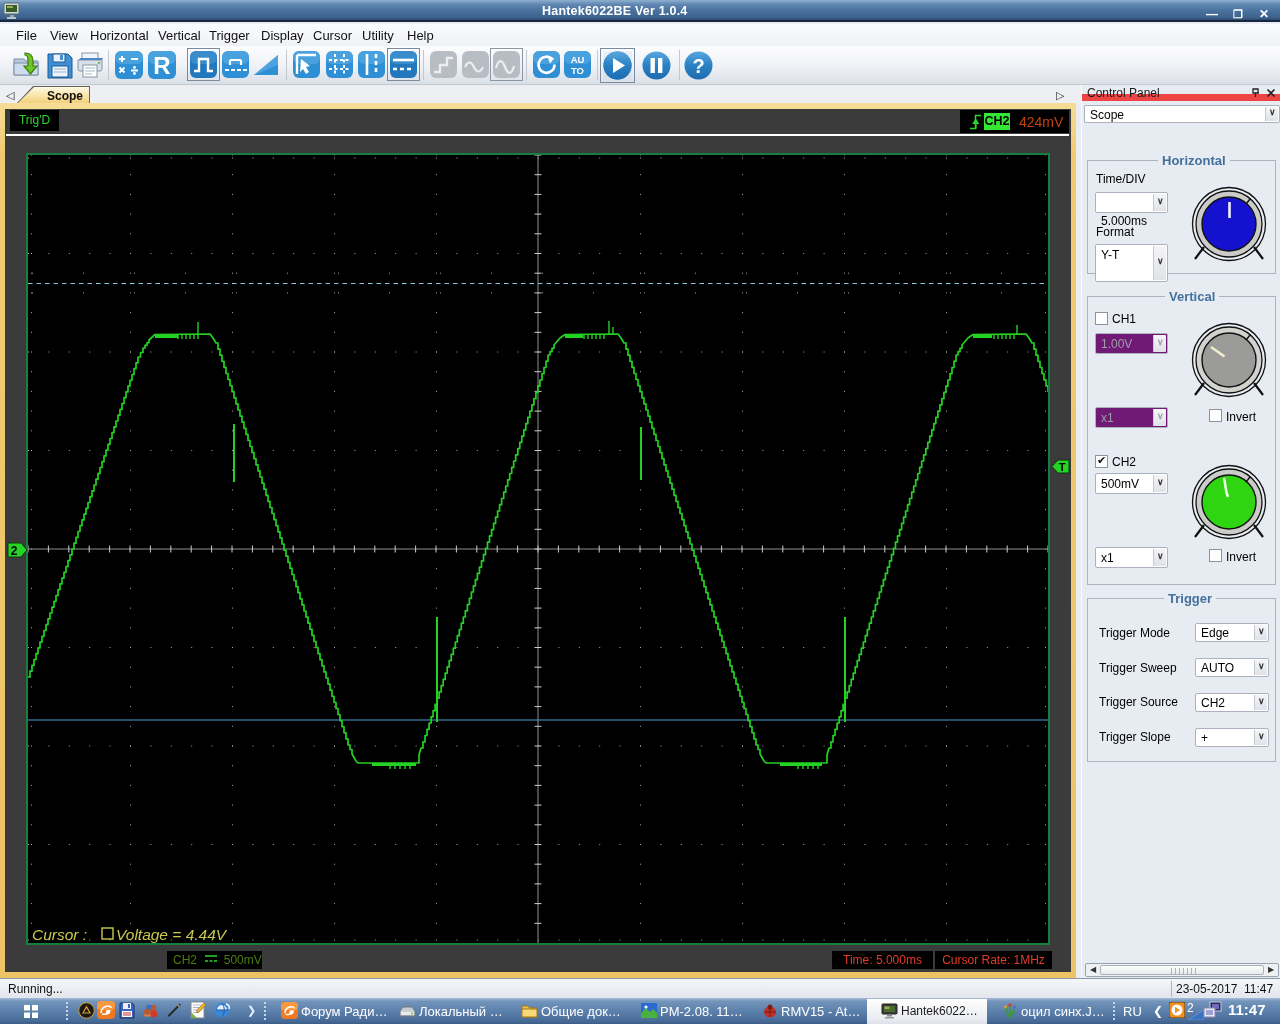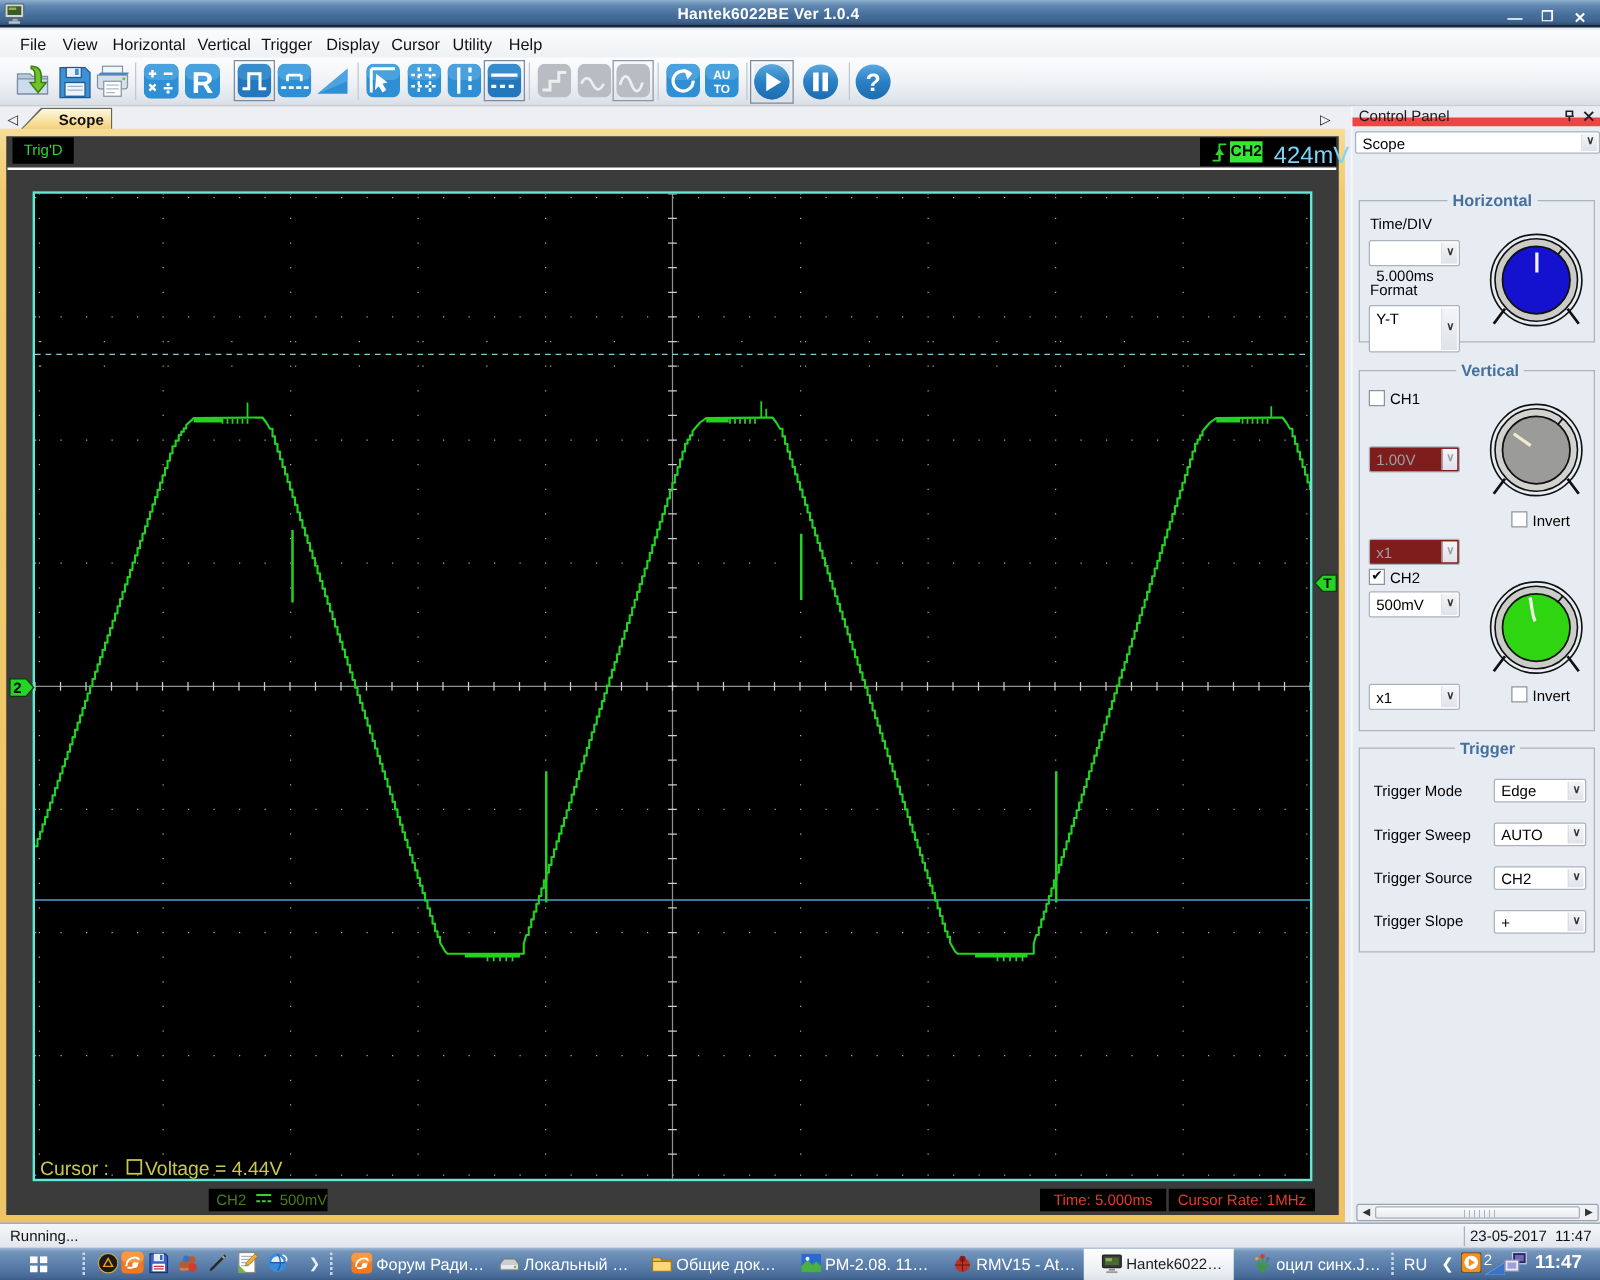--- a/index.html
+++ b/index.html
@@ -41,21 +41,21 @@
   
   #scopepage { left:0; top:103px; width:1076px; height:875px;
     background:linear-gradient(180deg,#f6dc96 0%,#f1ca70 6%,#eec365 100%); }
   #scopewidget { left:5px; top:6px; width:1066px; height:863px; background:#3b3b3b; }
   .blackbox { position:absolute; background:#000; }
   #trigd { left:5px; top:1px; width:49px; height:21px; color:#2ed52e; font-size:12px;
     text-align:center; line-height:21px; }
   #trighdr { left:955px; top:1px; width:109px; height:23px; }
   #hdrline { left:1px; top:25px; width:1063px; height:2px; background:#fff; }
   #plot { left:21px; top:44px; width:1024px; height:792px; background:#000;
-    border:2px solid #5eead4; }
+    border:2px solid #15803d;font-style:italic; }
   #ch2lbl { left:162px; top:842px; width:95px; height:18px; color:#4d7c0f; font-size:12px;
     line-height:18px; }
   #timelbl { left:827px; top:842px; width:101px; height:18px; color:#e03c28; font-size:12px;
     line-height:18px; text-align:center; }
   #ratelbl { left:930px; top:842px; width:117px; height:18px; color:#e03c28; font-size:12px;
     line-height:18px; text-align:center; }
 
   
   #cpanel { left:1081px; top:85px; width:199px; height:893px; background:#e7ebf2;
     border-left:1px solid #fafbfc; }
@@ -63,21 +63,21 @@
   #cphdr .t { position:absolute; left:5px; top:1px; font-size:12px; color:#1a1a1a; }
   #cpcombo { left:2px; top:20px; width:196px; height:18px; }
   .combo { position:absolute; background:#fff; border:1px solid #abb2bd; border-radius:2px; }
   .combo .v { position:absolute; left:5px; top:2px; font-size:12px; color:#000; }
   .combo .b { position:absolute; right:1px; top:1px; bottom:1px; width:13px;
     background:linear-gradient(180deg,#f4f5f7,#dfe2e8); border-left:1px solid #c5cad2;
     border-radius:0 1px 1px 0; }
   .combo .b:after { content:"\2228"; position:absolute; left:3px; top:50%;
     margin-top:-7px; font-size:9px; font-weight:bold; color:#333; }
   .combo.dis .v { color:#9aa0a8; }
-  .combo.dis { background:#7f1d1d;margin-top:24px; }
+  .combo.dis { background:#701a75; }
   .combo.dis .b:after { color:#9aa0a8; }
   .group { position:absolute; border:1px solid #aab4c0; }
   .gtitle { position:absolute; top:-8px; background:#e7ebf2; padding:0 4px;
     font-size:13px; font-weight:bold; color:#44709e; }
   .lbl { position:absolute; font-size:12px; color:#000; }
   .cb { position:absolute; width:13px; height:13px; background:#fff; border:1px solid #8a939e; }
   .cb.on:after { content:"\2714"; position:absolute; left:1px; top:-2px; font-size:11px; color:#111; }
 
   
   #statusbar { left:0; top:978px; width:1280px; height:20px;
@@ -280,21 +280,21 @@
 <div class="abs" id="scopepage">
   <div class="abs" id="scopewidget">
     <div class="blackbox" id="trigd">Trig'D</div>
     <div class="blackbox" id="trighdr">
       <svg class="abs" style="left:7px;top:2px" width="18" height="19" viewBox="0 0 18 19">
         <path d="M3 16.5h5.5V3.5H14" stroke="#2ed52e" stroke-width="1.5" fill="none"></path>
         <path d="M8.75 6.5l-3.6 5.5h7.2z" fill="#2ed52e"></path>
         <path d="M8.75 12v4.5" stroke="#2ed52e" stroke-width="1.5"></path>
       </svg>
       <div class="abs" style="left:24px;top:3px;width:26px;height:17px;background:#35e635;color:#000;font-size:12.5px;font-weight:bold;text-align:center;line-height:17px">CH2</div>
-      <div class="abs" style="left:59px;top:4px;font-size:19px;color:#7dd3fc">424mV</div>
+      <div class="abs" style="left:59px;top:4px;font-size:14px;color:#c2410c">424mV</div>
     </div>
     <div class="abs" id="hdrline"></div>
     <div class="abs" id="plot">
       <svg width="1020" height="788" viewBox="0 0 1020 788" style="position:absolute;left:0;top:0">
 <path d="M102.0 0.0h1 M102.0 19.7h1 M102.0 39.4h1 M102.0 59.1h1 M102.0 78.8h1 M102.0 98.5h1 M102.0 118.2h1 M102.0 137.9h1 M102.0 157.6h1 M102.0 177.3h1 M102.0 197.0h1 M102.0 216.7h1 M102.0 236.4h1 M102.0 256.1h1 M102.0 275.8h1 M102.0 295.5h1 M102.0 315.2h1 M102.0 334.9h1 M102.0 354.6h1 M102.0 374.3h1 M102.0 394.0h1 M102.0 413.7h1 M102.0 433.4h1 M102.0 453.1h1 M102.0 472.8h1 M102.0 492.5h1 M102.0 512.2h1 M102.0 531.9h1 M102.0 551.6h1 M102.0 571.3h1 M102.0 591.0h1 M102.0 610.7h1 M102.0 630.4h1 M102.0 650.1h1 M102.0 669.8h1 M102.0 689.5h1 M102.0 709.2h1 M102.0 728.9h1 M102.0 748.6h1 M102.0 768.3h1 M204.0 0.0h1 M204.0 19.7h1 M204.0 39.4h1 M204.0 59.1h1 M204.0 78.8h1 M204.0 98.5h1 M204.0 118.2h1 M204.0 137.9h1 M204.0 157.6h1 M204.0 177.3h1 M204.0 197.0h1 M204.0 216.7h1 M204.0 236.4h1 M204.0 256.1h1 M204.0 275.8h1 M204.0 295.5h1 M204.0 315.2h1 M204.0 334.9h1 M204.0 354.6h1 M204.0 374.3h1 M204.0 394.0h1 M204.0 413.7h1 M204.0 433.4h1 M204.0 453.1h1 M204.0 472.8h1 M204.0 492.5h1 M204.0 512.2h1 M204.0 531.9h1 M204.0 551.6h1 M204.0 571.3h1 M204.0 591.0h1 M204.0 610.7h1 M204.0 630.4h1 M204.0 650.1h1 M204.0 669.8h1 M204.0 689.5h1 M204.0 709.2h1 M204.0 728.9h1 M204.0 748.6h1 M204.0 768.3h1 M306.0 0.0h1 M306.0 19.7h1 M306.0 39.4h1 M306.0 59.1h1 M306.0 78.8h1 M306.0 98.5h1 M306.0 118.2h1 M306.0 137.9h1 M306.0 157.6h1 M306.0 177.3h1 M306.0 197.0h1 M306.0 216.7h1 M306.0 236.4h1 M306.0 256.1h1 M306.0 275.8h1 M306.0 295.5h1 M306.0 315.2h1 M306.0 334.9h1 M306.0 354.6h1 M306.0 374.3h1 M306.0 394.0h1 M306.0 413.7h1 M306.0 433.4h1 M306.0 453.1h1 M306.0 472.8h1 M306.0 492.5h1 M306.0 512.2h1 M306.0 531.9h1 M306.0 551.6h1 M306.0 571.3h1 M306.0 591.0h1 M306.0 610.7h1 M306.0 630.4h1 M306.0 650.1h1 M306.0 669.8h1 M306.0 689.5h1 M306.0 709.2h1 M306.0 728.9h1 M306.0 748.6h1 M306.0 768.3h1 M408.0 0.0h1 M408.0 19.7h1 M408.0 39.4h1 M408.0 59.1h1 M408.0 78.8h1 M408.0 98.5h1 M408.0 118.2h1 M408.0 137.9h1 M408.0 157.6h1 M408.0 177.3h1 M408.0 197.0h1 M408.0 216.7h1 M408.0 236.4h1 M408.0 256.1h1 M408.0 275.8h1 M408.0 295.5h1 M408.0 315.2h1 M408.0 334.9h1 M408.0 354.6h1 M408.0 374.3h1 M408.0 394.0h1 M408.0 413.7h1 M408.0 433.4h1 M408.0 453.1h1 M408.0 472.8h1 M408.0 492.5h1 M408.0 512.2h1 M408.0 531.9h1 M408.0 551.6h1 M408.0 571.3h1 M408.0 591.0h1 M408.0 610.7h1 M408.0 630.4h1 M408.0 650.1h1 M408.0 669.8h1 M408.0 689.5h1 M408.0 709.2h1 M408.0 728.9h1 M408.0 748.6h1 M408.0 768.3h1 M612.0 0.0h1 M612.0 19.7h1 M612.0 39.4h1 M612.0 59.1h1 M612.0 78.8h1 M612.0 98.5h1 M612.0 118.2h1 M612.0 137.9h1 M612.0 157.6h1 M612.0 177.3h1 M612.0 197.0h1 M612.0 216.7h1 M612.0 236.4h1 M612.0 256.1h1 M612.0 275.8h1 M612.0 295.5h1 M612.0 315.2h1 M612.0 334.9h1 M612.0 354.6h1 M612.0 374.3h1 M612.0 394.0h1 M612.0 413.7h1 M612.0 433.4h1 M612.0 453.1h1 M612.0 472.8h1 M612.0 492.5h1 M612.0 512.2h1 M612.0 531.9h1 M612.0 551.6h1 M612.0 571.3h1 M612.0 591.0h1 M612.0 610.7h1 M612.0 630.4h1 M612.0 650.1h1 M612.0 669.8h1 M612.0 689.5h1 M612.0 709.2h1 M612.0 728.9h1 M612.0 748.6h1 M612.0 768.3h1 M714.0 0.0h1 M714.0 19.7h1 M714.0 39.4h1 M714.0 59.1h1 M714.0 78.8h1 M714.0 98.5h1 M714.0 118.2h1 M714.0 137.9h1 M714.0 157.6h1 M714.0 177.3h1 M714.0 197.0h1 M714.0 216.7h1 M714.0 236.4h1 M714.0 256.1h1 M714.0 275.8h1 M714.0 295.5h1 M714.0 315.2h1 M714.0 334.9h1 M714.0 354.6h1 M714.0 374.3h1 M714.0 394.0h1 M714.0 413.7h1 M714.0 433.4h1 M714.0 453.1h1 M714.0 472.8h1 M714.0 492.5h1 M714.0 512.2h1 M714.0 531.9h1 M714.0 551.6h1 M714.0 571.3h1 M714.0 591.0h1 M714.0 610.7h1 M714.0 630.4h1 M714.0 650.1h1 M714.0 669.8h1 M714.0 689.5h1 M714.0 709.2h1 M714.0 728.9h1 M714.0 748.6h1 M714.0 768.3h1 M816.0 0.0h1 M816.0 19.7h1 M816.0 39.4h1 M816.0 59.1h1 M816.0 78.8h1 M816.0 98.5h1 M816.0 118.2h1 M816.0 137.9h1 M816.0 157.6h1 M816.0 177.3h1 M816.0 197.0h1 M816.0 216.7h1 M816.0 236.4h1 M816.0 256.1h1 M816.0 275.8h1 M816.0 295.5h1 M816.0 315.2h1 M816.0 334.9h1 M816.0 354.6h1 M816.0 374.3h1 M816.0 394.0h1 M816.0 413.7h1 M816.0 433.4h1 M816.0 453.1h1 M816.0 472.8h1 M816.0 492.5h1 M816.0 512.2h1 M816.0 531.9h1 M816.0 551.6h1 M816.0 571.3h1 M816.0 591.0h1 M816.0 610.7h1 M816.0 630.4h1 M816.0 650.1h1 M816.0 669.8h1 M816.0 689.5h1 M816.0 709.2h1 M816.0 728.9h1 M816.0 748.6h1 M816.0 768.3h1 M918.0 0.0h1 M918.0 19.7h1 M918.0 39.4h1 M918.0 59.1h1 M918.0 78.8h1 M918.0 98.5h1 M918.0 118.2h1 M918.0 137.9h1 M918.0 157.6h1 M918.0 177.3h1 M918.0 197.0h1 M918.0 216.7h1 M918.0 236.4h1 M918.0 256.1h1 M918.0 275.8h1 M918.0 295.5h1 M918.0 315.2h1 M918.0 334.9h1 M918.0 354.6h1 M918.0 374.3h1 M918.0 394.0h1 M918.0 413.7h1 M918.0 433.4h1 M918.0 453.1h1 M918.0 472.8h1 M918.0 492.5h1 M918.0 512.2h1 M918.0 531.9h1 M918.0 551.6h1 M918.0 571.3h1 M918.0 591.0h1 M918.0 610.7h1 M918.0 630.4h1 M918.0 650.1h1 M918.0 669.8h1 M918.0 689.5h1 M918.0 709.2h1 M918.0 728.9h1 M918.0 748.6h1 M918.0 768.3h1 M0.0 98.5h1 M20.4 98.5h1 M40.8 98.5h1 M61.2 98.5h1 M81.6 98.5h1 M102.0 98.5h1 M122.4 98.5h1 M142.8 98.5h1 M163.2 98.5h1 M183.6 98.5h1 M204.0 98.5h1 M224.4 98.5h1 M244.8 98.5h1 M265.2 98.5h1 M285.6 98.5h1 M306.0 98.5h1 M326.4 98.5h1 M346.8 98.5h1 M367.2 98.5h1 M387.6 98.5h1 M408.0 98.5h1 M428.4 98.5h1 M448.8 98.5h1 M469.2 98.5h1 M489.6 98.5h1 M510.0 98.5h1 M530.4 98.5h1 M550.8 98.5h1 M571.2 98.5h1 M591.6 98.5h1 M612.0 98.5h1 M632.4 98.5h1 M652.8 98.5h1 M673.2 98.5h1 M693.6 98.5h1 M714.0 98.5h1 M734.4 98.5h1 M754.8 98.5h1 M775.2 98.5h1 M795.6 98.5h1 M816.0 98.5h1 M836.4 98.5h1 M856.8 98.5h1 M877.2 98.5h1 M897.6 98.5h1 M918.0 98.5h1 M938.4 98.5h1 M958.8 98.5h1 M979.2 98.5h1 M999.6 98.5h1 M1020.0 98.5h1 M0.0 197.0h1 M20.4 197.0h1 M40.8 197.0h1 M61.2 197.0h1 M81.6 197.0h1 M102.0 197.0h1 M122.4 197.0h1 M142.8 197.0h1 M163.2 197.0h1 M183.6 197.0h1 M204.0 197.0h1 M224.4 197.0h1 M244.8 197.0h1 M265.2 197.0h1 M285.6 197.0h1 M306.0 197.0h1 M326.4 197.0h1 M346.8 197.0h1 M367.2 197.0h1 M387.6 197.0h1 M408.0 197.0h1 M428.4 197.0h1 M448.8 197.0h1 M469.2 197.0h1 M489.6 197.0h1 M510.0 197.0h1 M530.4 197.0h1 M550.8 197.0h1 M571.2 197.0h1 M591.6 197.0h1 M612.0 197.0h1 M632.4 197.0h1 M652.8 197.0h1 M673.2 197.0h1 M693.6 197.0h1 M714.0 197.0h1 M734.4 197.0h1 M754.8 197.0h1 M775.2 197.0h1 M795.6 197.0h1 M816.0 197.0h1 M836.4 197.0h1 M856.8 197.0h1 M877.2 197.0h1 M897.6 197.0h1 M918.0 197.0h1 M938.4 197.0h1 M958.8 197.0h1 M979.2 197.0h1 M999.6 197.0h1 M1020.0 197.0h1 M0.0 295.5h1 M20.4 295.5h1 M40.8 295.5h1 M61.2 295.5h1 M81.6 295.5h1 M102.0 295.5h1 M122.4 295.5h1 M142.8 295.5h1 M163.2 295.5h1 M183.6 295.5h1 M204.0 295.5h1 M224.4 295.5h1 M244.8 295.5h1 M265.2 295.5h1 M285.6 295.5h1 M306.0 295.5h1 M326.4 295.5h1 M346.8 295.5h1 M367.2 295.5h1 M387.6 295.5h1 M408.0 295.5h1 M428.4 295.5h1 M448.8 295.5h1 M469.2 295.5h1 M489.6 295.5h1 M510.0 295.5h1 M530.4 295.5h1 M550.8 295.5h1 M571.2 295.5h1 M591.6 295.5h1 M612.0 295.5h1 M632.4 295.5h1 M652.8 295.5h1 M673.2 295.5h1 M693.6 295.5h1 M714.0 295.5h1 M734.4 295.5h1 M754.8 295.5h1 M775.2 295.5h1 M795.6 295.5h1 M816.0 295.5h1 M836.4 295.5h1 M856.8 295.5h1 M877.2 295.5h1 M897.6 295.5h1 M918.0 295.5h1 M938.4 295.5h1 M958.8 295.5h1 M979.2 295.5h1 M999.6 295.5h1 M1020.0 295.5h1 M0.0 492.5h1 M20.4 492.5h1 M40.8 492.5h1 M61.2 492.5h1 M81.6 492.5h1 M102.0 492.5h1 M122.4 492.5h1 M142.8 492.5h1 M163.2 492.5h1 M183.6 492.5h1 M204.0 492.5h1 M224.4 492.5h1 M244.8 492.5h1 M265.2 492.5h1 M285.6 492.5h1 M306.0 492.5h1 M326.4 492.5h1 M346.8 492.5h1 M367.2 492.5h1 M387.6 492.5h1 M408.0 492.5h1 M428.4 492.5h1 M448.8 492.5h1 M469.2 492.5h1 M489.6 492.5h1 M510.0 492.5h1 M530.4 492.5h1 M550.8 492.5h1 M571.2 492.5h1 M591.6 492.5h1 M612.0 492.5h1 M632.4 492.5h1 M652.8 492.5h1 M673.2 492.5h1 M693.6 492.5h1 M714.0 492.5h1 M734.4 492.5h1 M754.8 492.5h1 M775.2 492.5h1 M795.6 492.5h1 M816.0 492.5h1 M836.4 492.5h1 M856.8 492.5h1 M877.2 492.5h1 M897.6 492.5h1 M918.0 492.5h1 M938.4 492.5h1 M958.8 492.5h1 M979.2 492.5h1 M999.6 492.5h1 M1020.0 492.5h1 M0.0 591.0h1 M20.4 591.0h1 M40.8 591.0h1 M61.2 591.0h1 M81.6 591.0h1 M102.0 591.0h1 M122.4 591.0h1 M142.8 591.0h1 M163.2 591.0h1 M183.6 591.0h1 M204.0 591.0h1 M224.4 591.0h1 M244.8 591.0h1 M265.2 591.0h1 M285.6 591.0h1 M306.0 591.0h1 M326.4 591.0h1 M346.8 591.0h1 M367.2 591.0h1 M387.6 591.0h1 M408.0 591.0h1 M428.4 591.0h1 M448.8 591.0h1 M469.2 591.0h1 M489.6 591.0h1 M510.0 591.0h1 M530.4 591.0h1 M550.8 591.0h1 M571.2 591.0h1 M591.6 591.0h1 M612.0 591.0h1 M632.4 591.0h1 M652.8 591.0h1 M673.2 591.0h1 M693.6 591.0h1 M714.0 591.0h1 M734.4 591.0h1 M754.8 591.0h1 M775.2 591.0h1 M795.6 591.0h1 M816.0 591.0h1 M836.4 591.0h1 M856.8 591.0h1 M877.2 591.0h1 M897.6 591.0h1 M918.0 591.0h1 M938.4 591.0h1 M958.8 591.0h1 M979.2 591.0h1 M999.6 591.0h1 M1020.0 591.0h1 M0.0 689.5h1 M20.4 689.5h1 M40.8 689.5h1 M61.2 689.5h1 M81.6 689.5h1 M102.0 689.5h1 M122.4 689.5h1 M142.8 689.5h1 M163.2 689.5h1 M183.6 689.5h1 M204.0 689.5h1 M224.4 689.5h1 M244.8 689.5h1 M265.2 689.5h1 M285.6 689.5h1 M306.0 689.5h1 M326.4 689.5h1 M346.8 689.5h1 M367.2 689.5h1 M387.6 689.5h1 M408.0 689.5h1 M428.4 689.5h1 M448.8 689.5h1 M469.2 689.5h1 M489.6 689.5h1 M510.0 689.5h1 M530.4 689.5h1 M550.8 689.5h1 M571.2 689.5h1 M591.6 689.5h1 M612.0 689.5h1 M632.4 689.5h1 M652.8 689.5h1 M673.2 689.5h1 M693.6 689.5h1 M714.0 689.5h1 M734.4 689.5h1 M754.8 689.5h1 M775.2 689.5h1 M795.6 689.5h1 M816.0 689.5h1 M836.4 689.5h1 M856.8 689.5h1 M877.2 689.5h1 M897.6 689.5h1 M918.0 689.5h1 M938.4 689.5h1 M958.8 689.5h1 M979.2 689.5h1 M999.6 689.5h1 M1020.0 689.5h1 M0.0 3.0h1 M0.0 785.0h1 M20.4 3.0h1 M20.4 785.0h1 M40.8 3.0h1 M40.8 785.0h1 M61.2 3.0h1 M61.2 785.0h1 M81.6 3.0h1 M81.6 785.0h1 M102.0 3.0h1 M102.0 785.0h1 M122.4 3.0h1 M122.4 785.0h1 M142.8 3.0h1 M142.8 785.0h1 M163.2 3.0h1 M163.2 785.0h1 M183.6 3.0h1 M183.6 785.0h1 M204.0 3.0h1 M204.0 785.0h1 M224.4 3.0h1 M224.4 785.0h1 M244.8 3.0h1 M244.8 785.0h1 M265.2 3.0h1 M265.2 785.0h1 M285.6 3.0h1 M285.6 785.0h1 M306.0 3.0h1 M306.0 785.0h1 M326.4 3.0h1 M326.4 785.0h1 M346.8 3.0h1 M346.8 785.0h1 M367.2 3.0h1 M367.2 785.0h1 M387.6 3.0h1 M387.6 785.0h1 M408.0 3.0h1 M408.0 785.0h1 M428.4 3.0h1 M428.4 785.0h1 M448.8 3.0h1 M448.8 785.0h1 M469.2 3.0h1 M469.2 785.0h1 M489.6 3.0h1 M489.6 785.0h1 M510.0 3.0h1 M510.0 785.0h1 M530.4 3.0h1 M530.4 785.0h1 M550.8 3.0h1 M550.8 785.0h1 M571.2 3.0h1 M571.2 785.0h1 M591.6 3.0h1 M591.6 785.0h1 M612.0 3.0h1 M612.0 785.0h1 M632.4 3.0h1 M632.4 785.0h1 M652.8 3.0h1 M652.8 785.0h1 M673.2 3.0h1 M673.2 785.0h1 M693.6 3.0h1 M693.6 785.0h1 M714.0 3.0h1 M714.0 785.0h1 M734.4 3.0h1 M734.4 785.0h1 M754.8 3.0h1 M754.8 785.0h1 M775.2 3.0h1 M775.2 785.0h1 M795.6 3.0h1 M795.6 785.0h1 M816.0 3.0h1 M816.0 785.0h1 M836.4 3.0h1 M836.4 785.0h1 M856.8 3.0h1 M856.8 785.0h1 M877.2 3.0h1 M877.2 785.0h1 M897.6 3.0h1 M897.6 785.0h1 M918.0 3.0h1 M918.0 785.0h1 M938.4 3.0h1 M938.4 785.0h1 M958.8 3.0h1 M958.8 785.0h1 M979.2 3.0h1 M979.2 785.0h1 M999.6 3.0h1 M999.6 785.0h1 M1020.0 3.0h1 M1020.0 785.0h1 M3.0 0.0h1 M1017.0 0.0h1 M3.0 19.7h1 M1017.0 19.7h1 M3.0 39.4h1 M1017.0 39.4h1 M3.0 59.1h1 M1017.0 59.1h1 M3.0 78.8h1 M1017.0 78.8h1 M3.0 98.5h1 M1017.0 98.5h1 M3.0 118.2h1 M1017.0 118.2h1 M3.0 137.9h1 M1017.0 137.9h1 M3.0 157.6h1 M1017.0 157.6h1 M3.0 177.3h1 M1017.0 177.3h1 M3.0 197.0h1 M1017.0 197.0h1 M3.0 216.7h1 M1017.0 216.7h1 M3.0 236.4h1 M1017.0 236.4h1 M3.0 256.1h1 M1017.0 256.1h1 M3.0 275.8h1 M1017.0 275.8h1 M3.0 295.5h1 M1017.0 295.5h1 M3.0 315.2h1 M1017.0 315.2h1 M3.0 334.9h1 M1017.0 334.9h1 M3.0 354.6h1 M1017.0 354.6h1 M3.0 374.3h1 M1017.0 374.3h1 M3.0 394.0h1 M1017.0 394.0h1 M3.0 413.7h1 M1017.0 413.7h1 M3.0 433.4h1 M1017.0 433.4h1 M3.0 453.1h1 M1017.0 453.1h1 M3.0 472.8h1 M1017.0 472.8h1 M3.0 492.5h1 M1017.0 492.5h1 M3.0 512.2h1 M1017.0 512.2h1 M3.0 531.9h1 M1017.0 531.9h1 M3.0 551.6h1 M1017.0 551.6h1 M3.0 571.3h1 M1017.0 571.3h1 M3.0 591.0h1 M1017.0 591.0h1 M3.0 610.7h1 M1017.0 610.7h1 M3.0 630.4h1 M1017.0 630.4h1 M3.0 650.1h1 M1017.0 650.1h1 M3.0 669.8h1 M1017.0 669.8h1 M3.0 689.5h1 M1017.0 689.5h1 M3.0 709.2h1 M1017.0 709.2h1 M3.0 728.9h1 M1017.0 728.9h1 M3.0 748.6h1 M1017.0 748.6h1 M3.0 768.3h1 M1017.0 768.3h1 M4.0 118.2h1 M55.0 118.2h1 M106.0 118.2h1 M157.0 118.2h1 M208.0 118.2h1 M259.0 118.2h1 M310.0 118.2h1 M361.0 118.2h1 M412.0 118.2h1 M463.0 118.2h1 M514.0 118.2h1 M565.0 118.2h1 M616.0 118.2h1 M667.0 118.2h1 M718.0 118.2h1 M769.0 118.2h1 M820.0 118.2h1 M871.0 118.2h1 M922.0 118.2h1 M973.0 118.2h1 M4.0 137.9h1 M55.0 137.9h1 M106.0 137.9h1 M157.0 137.9h1 M208.0 137.9h1 M259.0 137.9h1 M310.0 137.9h1 M361.0 137.9h1 M412.0 137.9h1 M463.0 137.9h1 M514.0 137.9h1 M565.0 137.9h1 M616.0 137.9h1 M667.0 137.9h1 M718.0 137.9h1 M769.0 137.9h1 M820.0 137.9h1 M871.0 137.9h1 M922.0 137.9h1 M973.0 137.9h1" stroke="#a6a6a6" stroke-width="1" fill="none"></path>
 <path d="M510.0 0V788" stroke="#8f8f8f" stroke-width="1"></path>
 <path d="M0 394.0H1020" stroke="#8f8f8f" stroke-width="1"></path>
 <path d="M506.5 0.0h7 M506.5 19.7h7 M506.5 39.4h7 M506.5 59.1h7 M506.5 78.8h7 M506.5 98.5h7 M506.5 118.2h7 M506.5 137.9h7 M506.5 157.6h7 M506.5 177.3h7 M506.5 197.0h7 M506.5 216.7h7 M506.5 236.4h7 M506.5 256.1h7 M506.5 275.8h7 M506.5 295.5h7 M506.5 315.2h7 M506.5 334.9h7 M506.5 354.6h7 M506.5 374.3h7 M506.5 394.0h7 M506.5 413.7h7 M506.5 433.4h7 M506.5 453.1h7 M506.5 472.8h7 M506.5 492.5h7 M506.5 512.2h7 M506.5 531.9h7 M506.5 551.6h7 M506.5 571.3h7 M506.5 591.0h7 M506.5 610.7h7 M506.5 630.4h7 M506.5 650.1h7 M506.5 669.8h7 M506.5 689.5h7 M506.5 709.2h7 M506.5 728.9h7 M506.5 748.6h7 M506.5 768.3h7 M0.0 390.5v7 M20.4 390.5v7 M40.8 390.5v7 M61.2 390.5v7 M81.6 390.5v7 M102.0 390.5v7 M122.4 390.5v7 M142.8 390.5v7 M163.2 390.5v7 M183.6 390.5v7 M204.0 390.5v7 M224.4 390.5v7 M244.8 390.5v7 M265.2 390.5v7 M285.6 390.5v7 M306.0 390.5v7 M326.4 390.5v7 M346.8 390.5v7 M367.2 390.5v7 M387.6 390.5v7 M408.0 390.5v7 M428.4 390.5v7 M448.8 390.5v7 M469.2 390.5v7 M489.6 390.5v7 M510.0 390.5v7 M530.4 390.5v7 M550.8 390.5v7 M571.2 390.5v7 M591.6 390.5v7 M612.0 390.5v7 M632.4 390.5v7 M652.8 390.5v7 M673.2 390.5v7 M693.6 390.5v7 M714.0 390.5v7 M734.4 390.5v7 M754.8 390.5v7 M775.2 390.5v7 M795.6 390.5v7 M816.0 390.5v7 M836.4 390.5v7 M856.8 390.5v7 M877.2 390.5v7 M897.6 390.5v7 M918.0 390.5v7 M938.4 390.5v7 M958.8 390.5v7 M979.2 390.5v7 M999.6 390.5v7 M1020.0 390.5v7" stroke="#cdcdcd" stroke-width="1" fill="none"></path>
 <path d="M0 128.5H1020" stroke="#86ccd4" stroke-width="1" stroke-dasharray="4.5 4"></path>
 <path d="M0 565H1020" stroke="#4f9fd4" stroke-width="1.2"></path>

